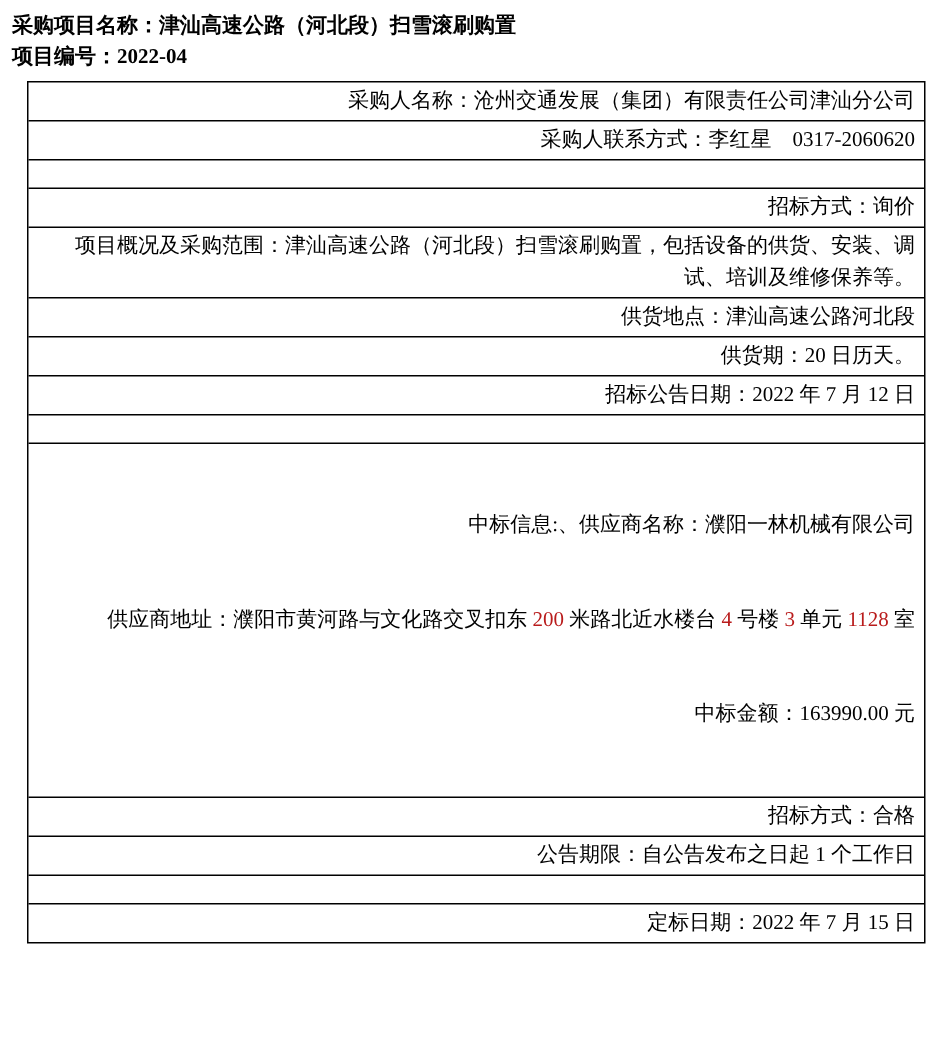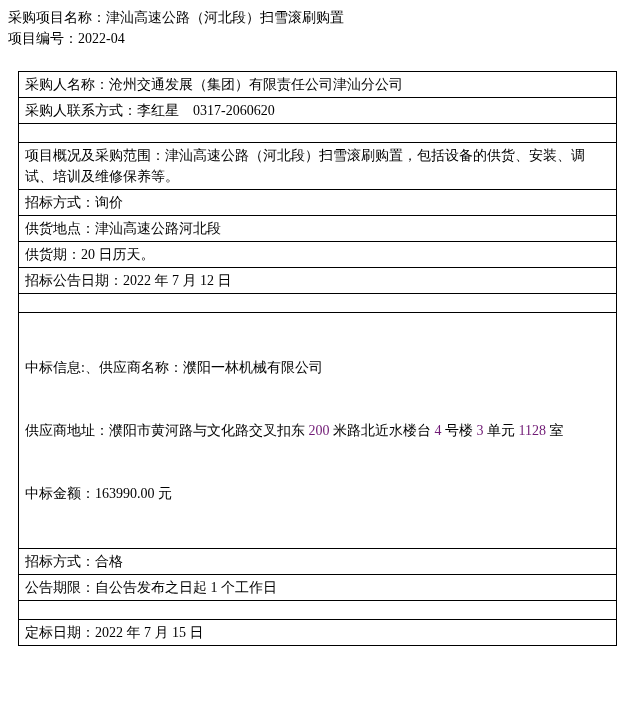--- a/index.html
+++ b/index.html
@@ -2,53 +2,54 @@
 <html><head>
 <meta charset="utf-8">
 <style>
   html, body { margin:0; padding:0; }
   body {
     width:624px; height:708px; background:#ffffff; color:#000;
     font-family:"Liberation Serif","DejaVu Serif",serif;
     font-size:14px;
     overflow:hidden;
   }
-  .header { margin:7px 0 22px 8px; }
+  .header { margin:7px 0 5px 8px;font-weight:bold; }
   .header .hline { line-height:21px; white-space:pre-wrap; }
   .doc-table {
     margin-left:18px; width:599px;
     border:1px solid #000;
     box-sizing:border-box;
   }
   .row {
     border-top:1px solid #000;
     padding:2px 6px;
     line-height:21px;
     white-space:pre-wrap;
     word-break:break-all;
+    text-align:right;
   }
   .row:first-child { border-top:none; }
   .row.empty { height:14px; }
   .row .line { display:block; }
-  .num-blue { color:#701a75; }
+  .num-blue { color:#b91c1c; }
 </style>
 </head>
 <body>
 
 <div class="header">
   <div class="hline">采购项目名称：津汕高速公路（河北段）扫雪滚刷购置</div>
   <div class="hline">项目编号：2022-04</div>
 </div>
 
 <div class="doc-table">
   <div class="row">采购人名称：沧州交通发展（集团）有限责任公司津汕分公司</div>
   <div class="row">采购人联系方式：李红星    0317-2060620</div>
   <div class="row empty"></div>
+  <div class="row">招标方式：询价</div>
   <div class="row">项目概况及采购范围：津汕高速公路（河北段）扫雪滚刷购置，包括设备的供货、安装、调试、培训及维修保养等。</div>
-  <div class="row">招标方式：询价</div>
   <div class="row">供货地点：津汕高速公路河北段</div>
   <div class="row">供货期：20 日历天。</div>
   <div class="row">招标公告日期：2022 年 7 月 12 日</div>
   <div class="row empty"></div>
 
   <div class="row">
     <span class="line">中标信息:、供应商名称：濮阳一林机械有限公司</span>
     <span class="line"><span>供应商地址：濮阳市黄河路与文化路交叉扣东 </span><span class="num-blue">200</span><span> 米路北近水楼台 </span><span class="num-blue">4</span><span> 号楼 </span><span class="num-blue">3</span><span> 单元 </span><span class="num-blue">1128</span><span> 室</span></span>
     <span class="line">中标金额：163990.00 元</span>
   </div>

